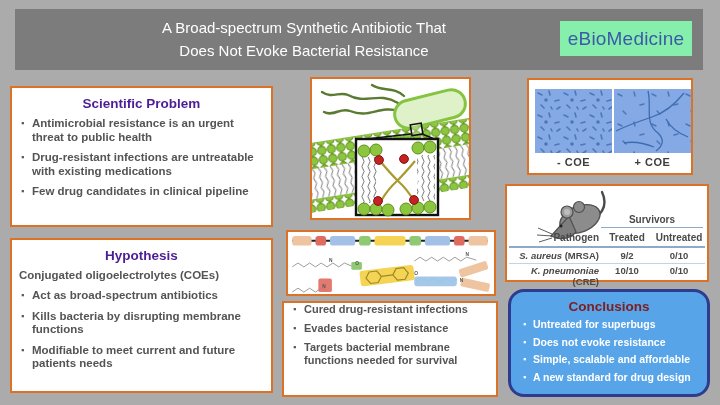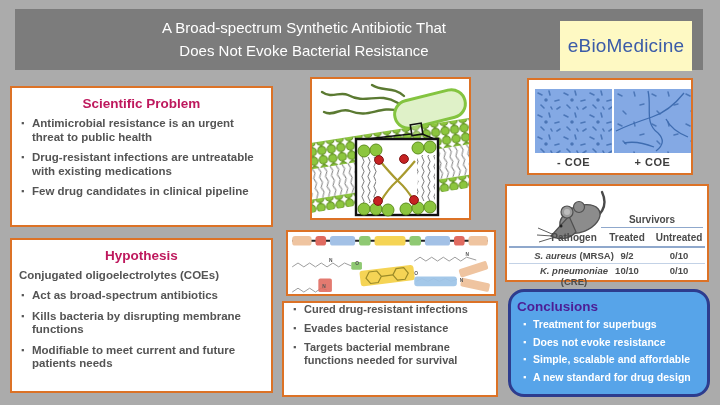--- a/index.html
+++ b/index.html
@@ -12,33 +12,33 @@
   }
   .abs{position:absolute;}
 
   
   .title-bar{left:15px;top:9px;width:688px;height:61px;background:#7C7C7C;}
   .title-text{
     position:absolute;left:60px;right:170px;top:7px;
     color:#fff;font-weight:normal;font-size:15px;line-height:1.55;text-align:center;
   }
   .logo{
-    position:absolute;left:545px;top:12px;width:132px;height:50px;background:#fef9c3;
+    position:absolute;left:545px;top:12px;width:132px;height:35px;background:#86efac;
     display:flex;align-items:center;justify-content:center;
     color:#3A5BA8;font-size:19px;letter-spacing:.2px;
   }
 
   
   .obox{
     background:#fff;border:2px solid #DC7226;box-sizing:border-box;
     color:#545454;
   }
   .obox h2{
     margin:8px 4px 6px;text-align:center;
-    font-size:13.5px;font-weight:bold;color:#be185d;
+    font-size:13.5px;font-weight:bold;color:#4c1d95;
   }
   ul.bullets{list-style:none;margin:0;padding:0 7px 0 9px;}
   ul.bullets li{
     position:relative;padding-left:11px;margin-bottom:7px;
     font-size:11.5px;font-weight:bold;line-height:1.18;color:#545454;
   }
   ul.bullets li::before{
     content:"▪";position:absolute;left:0;top:0;font-size:9px;line-height:1.5;
   }
 
@@ -65,34 +65,34 @@
   
   .table-box{left:505px;top:184px;width:204px;height:98px;font-weight:bold;color:#4a4a4a;}
   .tb-survivors{
     position:absolute;left:94px;top:28px;width:102px;text-align:center;
     font-size:10px;border-bottom:1.5px solid #8FA8CC;padding-bottom:2px;
   }
   .tb-head{position:absolute;left:0;top:46px;width:100%;font-size:10px;}
   .tb-row{position:absolute;left:0;width:100%;font-size:9.5px;}
   .tb-row1{top:64px;}
   .tb-row2{top:79px;}
-  .c-path{position:absolute;left:21px;width:92px;text-align:center;}
+  .c-path{position:absolute;left:0;width:92px;text-align:right;}
   .c-treat{position:absolute;left:94px;width:52px;text-align:center;}
   .c-untr{position:absolute;left:146px;width:52px;text-align:center;}
   .tb-line-strong{position:absolute;left:2px;right:2px;top:60px;border-top:2px solid #8FA8CC;}
   .tb-line-thin{position:absolute;left:2px;right:2px;top:77px;border-top:1px solid #C3D2E6;}
   .species{font-style:italic;}
 
   
   .conclusions-box{
     left:508px;top:289px;width:202px;height:108px;box-sizing:border-box;
     background:#57A4E9;border:3px solid #2D3C8E;border-radius:16px;
     color:#fff;padding:4px 6px;
   }
-  .conclusions-box h2{margin:3px 0 4px;font-size:13.5px;color:#4c1d95;}
+  .conclusions-box h2{margin:3px 0 4px;text-align:center;font-size:13.5px;color:#7f1d1d;}
   .conclusions-box ul.bullets{padding:0 0 0 6px;}
   .conclusions-box ul.bullets li{
     color:#fff;font-size:10.5px;margin-bottom:4.5px;padding-left:10px;line-height:1.25;
   }
 </style>
 </head>
 <body>
 
 <div class="abs title-bar">
   <div class="title-text">
@@ -322,18 +322,18 @@
   <div class="tb-row tb-row2">
     <span class="c-path"><span class="species">K. pneumoniae</span><span> (CRE)</span></span>
     <span class="c-treat">10/10</span>
     <span class="c-untr">0/10</span>
   </div>
 </div>
 
 <div class="abs conclusions-box">
   <h2>Conclusions</h2>
   <ul class="bullets">
-    <li>Treatment for superbugs</li>
+    <li>Untreated for superbugs</li>
     <li>Does not evoke resistance</li>
     <li>Simple, scalable and affordable</li>
     <li>A new standard for drug design</li>
   </ul>
 </div>
 
 </body></html>

